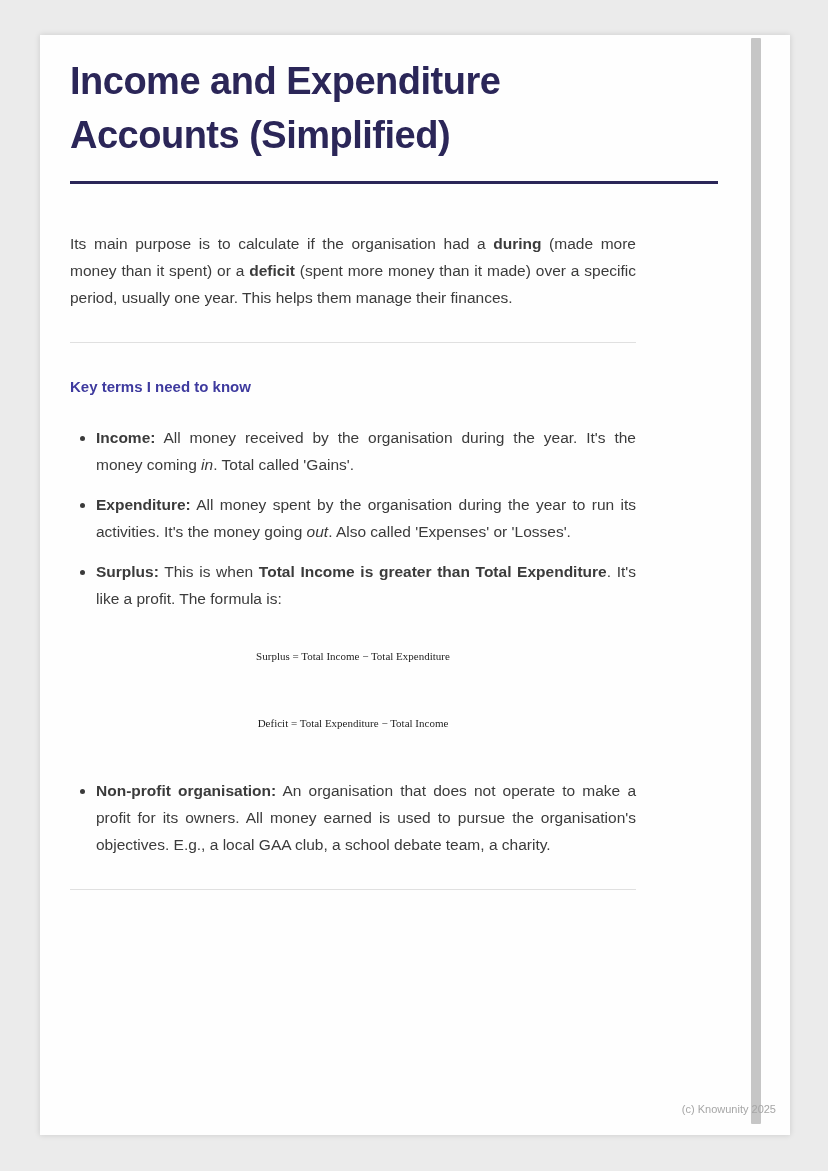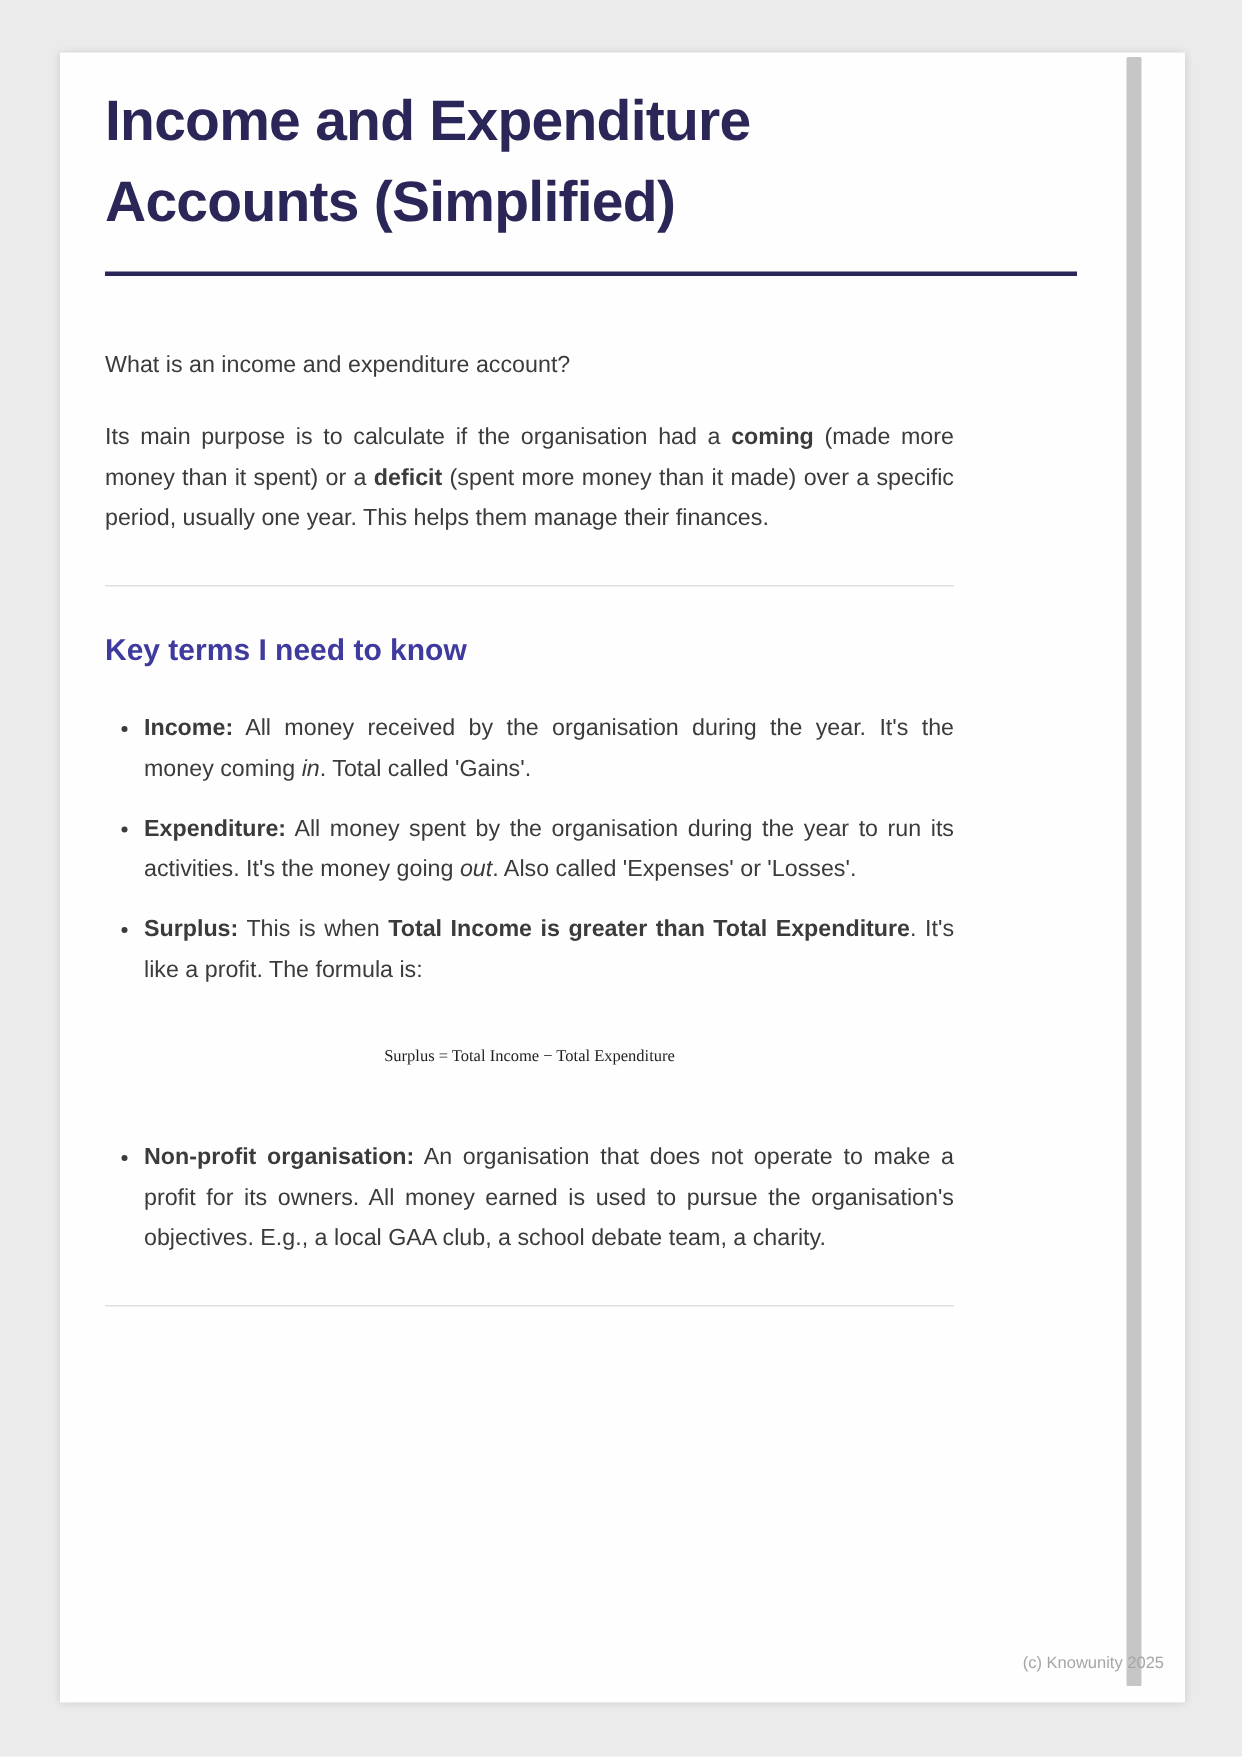--- a/index.html
+++ b/index.html
@@ -49,21 +49,21 @@
     text-align: justify;
   }
   p.para.plain { text-align: left; }
   .divider {
     border: none;
     border-top: 1px solid #e0e0e0;
     margin: 31px 0 30px 0;
   }
   h2.section-heading {
     color: #3e3a9e;
-    font-size: 20px;
+    font-size: 15px;
     font-weight: 700;
     margin: 0 0 24px 0;
   }
   ul.terms {
     margin: 0;
     padding-left: 26px;
   }
   ul.terms li {
     margin-bottom: 13px;
     text-align: justify;
@@ -96,38 +96,38 @@
 <body>
 
 <div class="page">
 
   <h1 class="doc-title">Income and Expenditure Accounts (Simplified)</h1>
 
   <hr class="title-rule">
 
   <div class="text-col">
 
-    <p class="para plain">What is an income and expenditure account?</p>
 
 
-    <p class="para"><span>Its main purpose is to calculate if the organisation had a </span><span style="font-weight: 700;">coming</span><span> (made more money than it spent) or a </span><span style="font-weight: 700;">deficit</span><span> (spent more money than it made) over a specific period, usually one year. This helps them manage their finances.</span></p>
+    <p class="para"><span>Its main purpose is to calculate if the organisation had a </span><span style="font-weight: 700;">during</span><span> (made more money than it spent) or a </span><span style="font-weight: 700;">deficit</span><span> (spent more money than it made) over a specific period, usually one year. This helps them manage their finances.</span></p>
 
     <hr class="divider">
 
     <h2 class="section-heading">Key terms I need to know</h2>
 
     <ul class="terms">
       <li><span style="font-weight: 700;">Income:</span><span> All money received by the organisation during the year. It's the money coming </span><span style="font-style: italic;">in</span><span>. Total called 'Gains'.</span></li>
       <li><span style="font-weight: 700;">Expenditure:</span><span> All money spent by the organisation during the year to run its activities. It's the money going </span><span style="font-style: italic;">out</span><span>. Also called 'Expenses' or 'Losses'.</span></li>
       <li><span style="font-weight: 700;">Surplus:</span><span> This is when </span><span style="font-weight: 700;">Total Income is greater than Total Expenditure</span><span>. It's like a profit. The formula is:</span></li>
     </ul>
 
     <div class="formula">Surplus = Total Income − Total Expenditure</div>
 
 
+    <div class="formula">Deficit = Total Expenditure − Total Income</div>
 
     <ul class="terms">
       <li><span style="font-weight: 700;">Non-profit organisation:</span><span> An organisation that does not operate to make a profit for its owners. All money earned is used to pursue the organisation's objectives. E.g., a local GAA club, a school debate team, a charity.</span></li>
     </ul>
 
     <hr class="divider">
 
   </div>
 
   <div class="scrollbar"></div>

